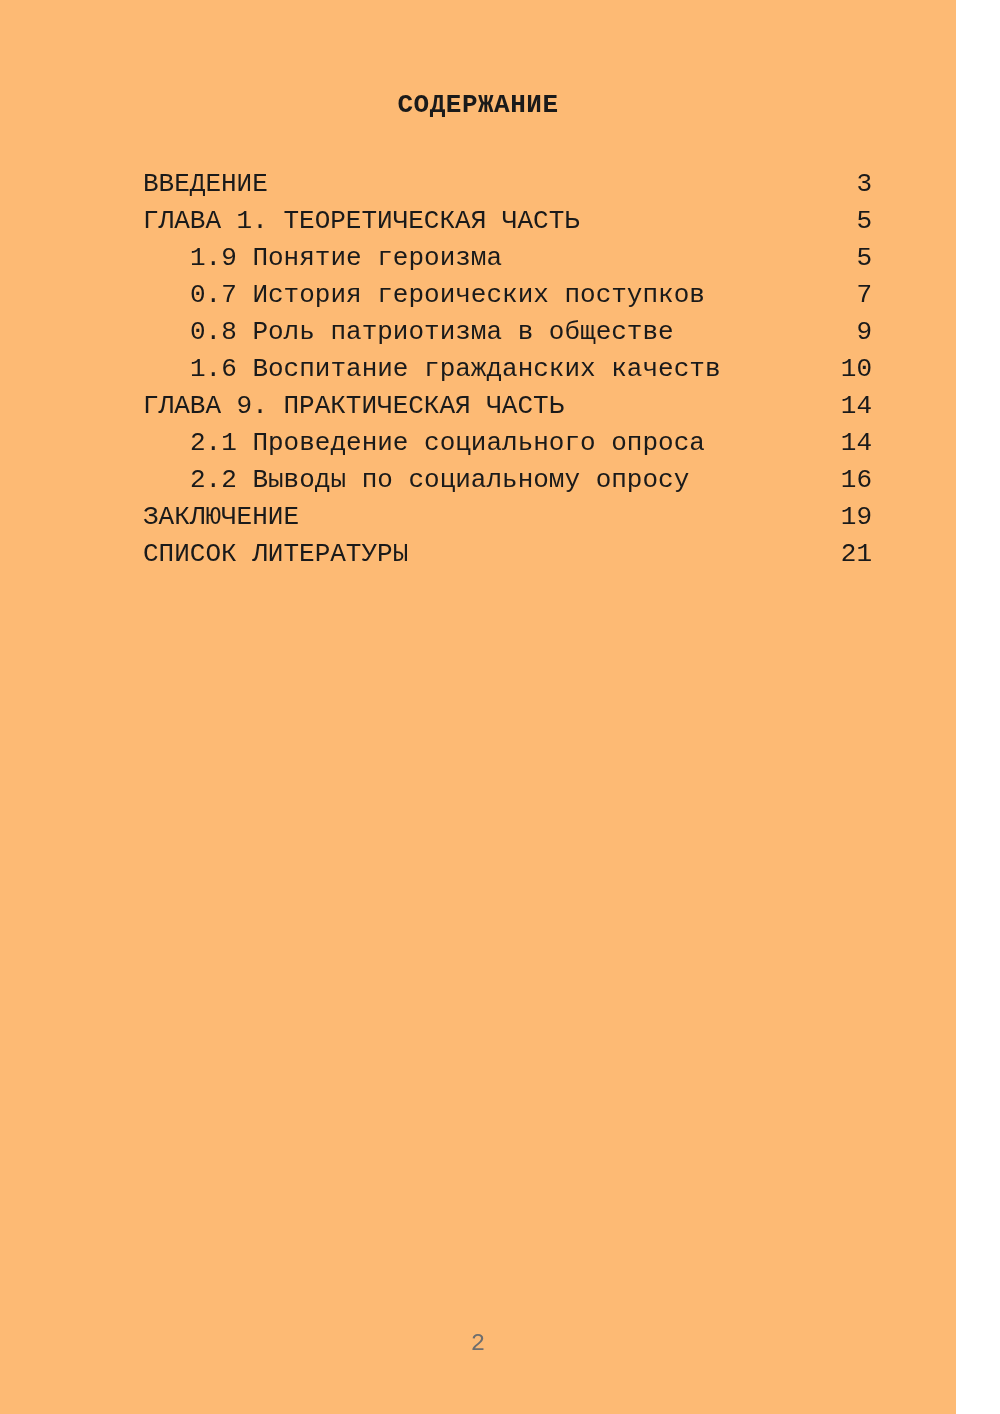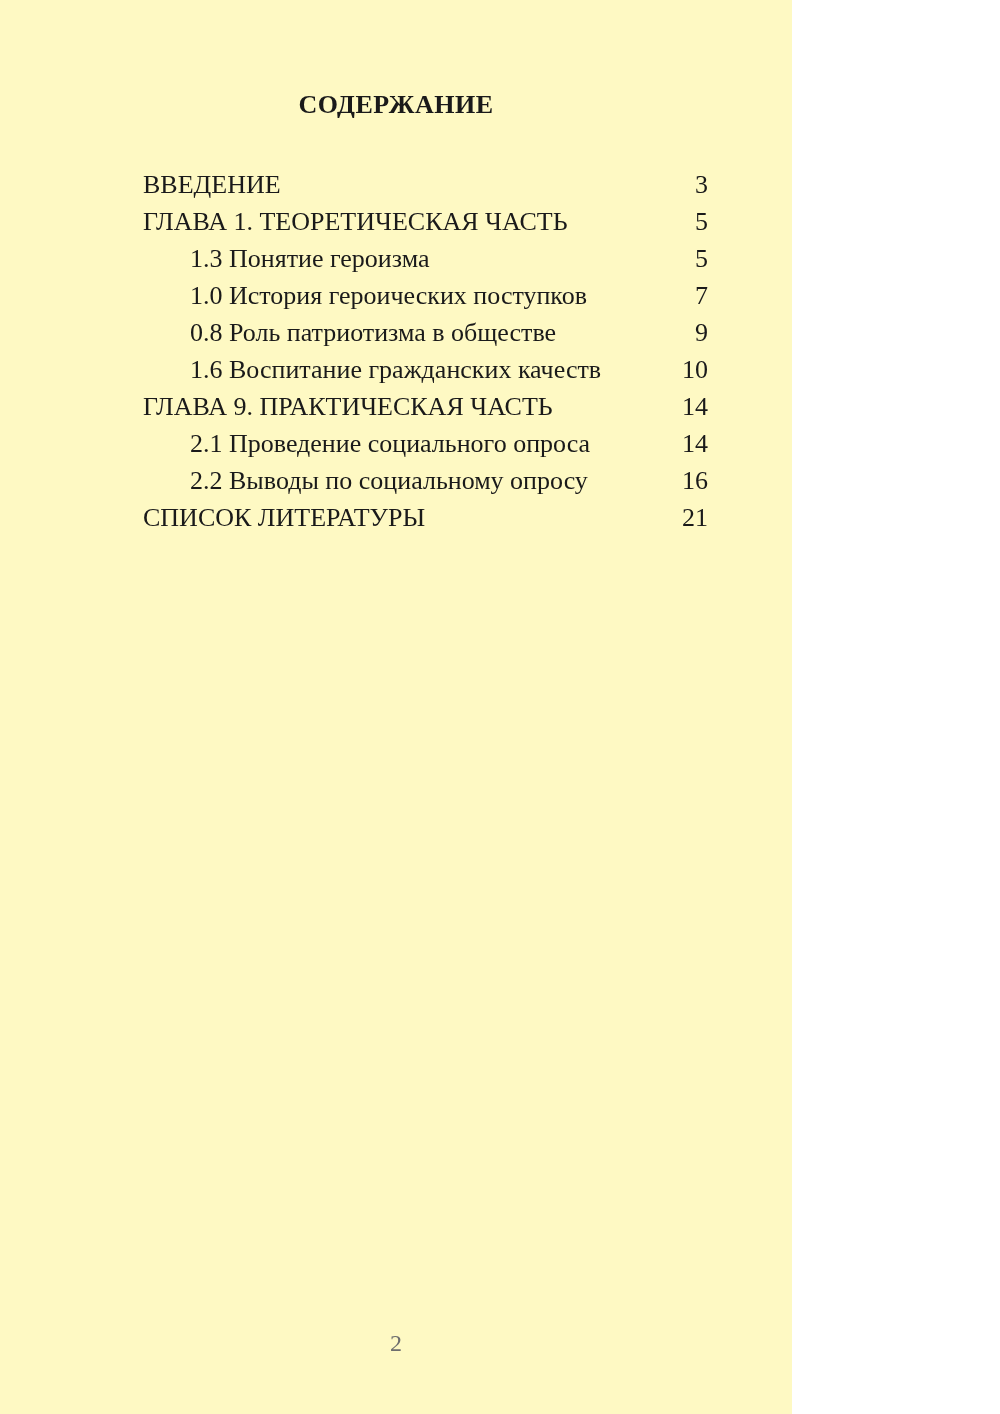--- a/index.html
+++ b/index.html
@@ -2,24 +2,24 @@
 <html><head>
 <meta charset="utf-8">
 <style>
   html, body {
     margin: 0;
     padding: 0;
     background: #ffffff;
   }
   .page {
     position: relative;
-    width: 792px;
+    width: 956px;
     height: 1414px;
-    background: #fef9c3;
-    font-family: Liberation Serif, serif;
+    background: #fdba74;
+    font-family: Liberation Mono, monospace;
     color: #1a1a1a;
     overflow: hidden;
   }
   .doc-title {
     position: absolute;
     top: 90px;
     left: 0;
     width: 100%;
     text-align: center;
     font-size: 26px;
@@ -77,26 +77,26 @@
       <span class="toc-label">ВВЕДЕНИЕ</span>
       <span class="toc-page">3</span>
     </div>
 
     <div class="toc-row">
       <span class="toc-label">ГЛАВА 1. ТЕОРЕТИЧЕСКАЯ ЧАСТЬ</span>
       <span class="toc-page">5</span>
     </div>
 
     <div class="toc-row sub">
-      <span class="toc-label">1.3 Понятие героизма</span>
+      <span class="toc-label">1.9 Понятие героизма</span>
       <span class="toc-page">5</span>
     </div>
 
     <div class="toc-row sub">
-      <span class="toc-label">1.0 История героических поступков</span>
+      <span class="toc-label">0.7 История героических поступков</span>
       <span class="toc-page">7</span>
     </div>
 
     <div class="toc-row sub">
       <span class="toc-label">0.8 Роль патриотизма в обществе</span>
       <span class="toc-page">9</span>
     </div>
 
     <div class="toc-row sub">
       <span class="toc-label">1.6 Воспитание гражданских качеств</span>
@@ -111,20 +111,24 @@
     <div class="toc-row sub">
       <span class="toc-label">2.1 Проведение социального опроса</span>
       <span class="toc-page">14</span>
     </div>
 
     <div class="toc-row sub">
       <span class="toc-label">2.2 Выводы по социальному опросу</span>
       <span class="toc-page">16</span>
     </div>
 
+    <div class="toc-row">
+      <span class="toc-label">ЗАКЛЮЧЕНИЕ</span>
+      <span class="toc-page">19</span>
+    </div>
 
     <div class="toc-row">
       <span class="toc-label">СПИСОК ЛИТЕРАТУРЫ</span>
       <span class="toc-page">21</span>
     </div>
 
   </div>
 
   <div class="page-footer">2</div>
 

